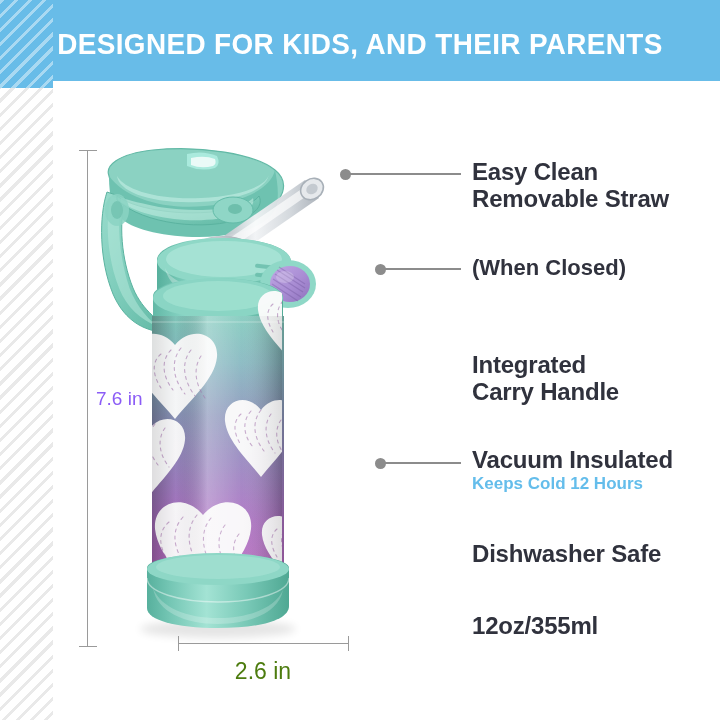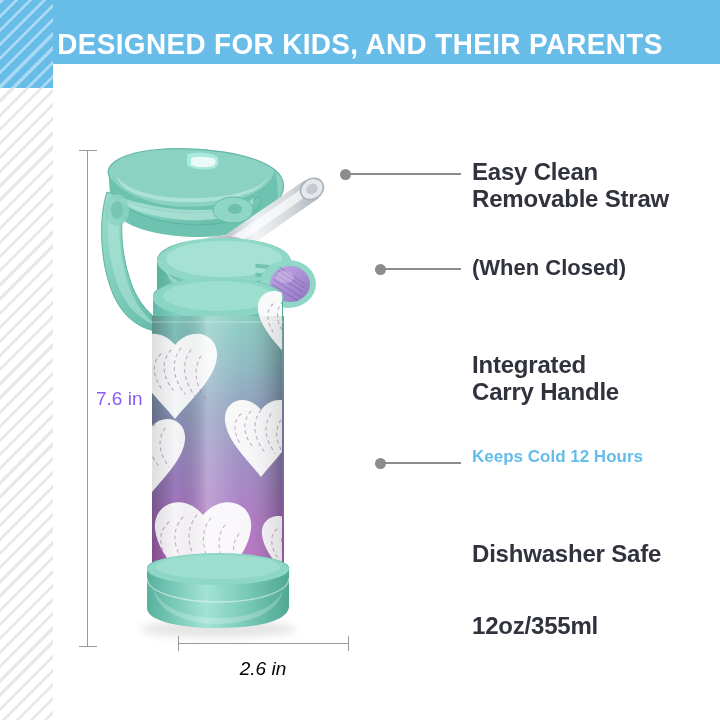--- a/index.html
+++ b/index.html
@@ -36,21 +36,21 @@
         #ffffff 3px, #ffffff 10px);
     z-index: 1;
   }
 
   
   .header {
     position: absolute;
     left: 0;
     top: 0;
     width: 720px;
-    height: 64px;
+    height: 81px;
     background: #68bce8;
     z-index: 3;
   }
   .header-stripes {
     position: absolute;
     left: 0;
     top: 0;
     width: 53px;
     height: 88px;
     background-image: repeating-linear-gradient(
@@ -139,25 +139,24 @@
     z-index: 4;
   }
   .dim-h-cap-l { left: 178px; }
   .dim-h-cap-r { left: 348px; }
   .dim-h-label {
     position: absolute;
     left: 178px;
     top: 658px;
     width: 170px;
     text-align: center;
-    color: #000000;
-    font-size: 19px;
+    color: #4d7c0f;
+    font-size: 23px;
     font-family: "Liberation Sans", sans-serif;
     z-index: 4;
-    font-style: italic;
   }
 
   
   .callout-line {
     position: absolute;
     height: 2px;
     background: #8c8c8c;
     z-index: 4;
   }
   .callout-dot {
@@ -429,20 +428,21 @@
     <div class="feature f2">
       <div class="feature-sub">(When Closed)</div>
     </div>
 
     <div class="feature f3">
       <div class="feature-title">Integrated
 Carry Handle</div>
     </div>
 
     <div class="feature f4">
+      <div class="feature-title">Vacuum Insulated</div>
       <div class="feature-sub accent">Keeps Cold 12 Hours</div>
     </div>
 
     <div class="feature f5">
       <div class="feature-title">Dishwasher Safe</div>
     </div>
 
     <div class="feature f6">
       <div class="feature-title">12oz/355ml</div>
     </div>

